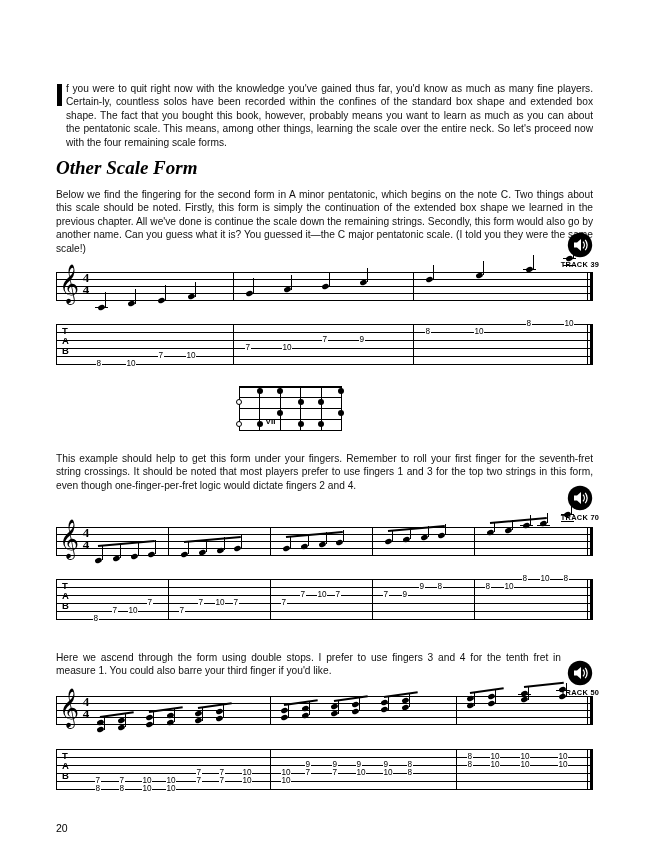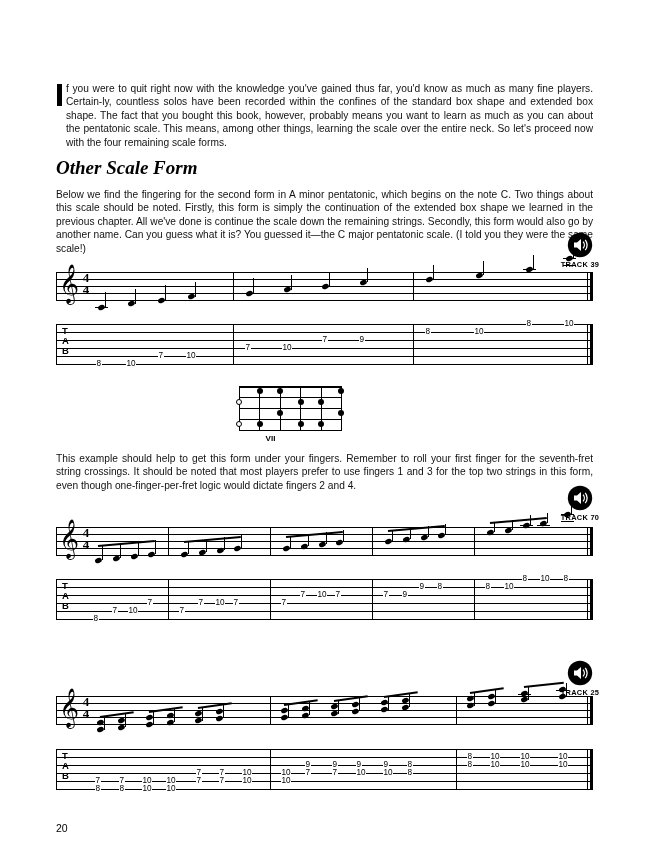--- a/index.html
+++ b/index.html
@@ -302,21 +302,21 @@
     <div class="cd-dot" style="left:18px; top:35px;"></div>
     <div class="cd-dot" style="left:38px; top:2px;"></div>
     <div class="cd-dot" style="left:38px; top:24px;"></div>
     <div class="cd-dot" style="left:59px; top:13px;"></div>
     <div class="cd-dot" style="left:59px; top:35px;"></div>
     <div class="cd-dot" style="left:79px; top:13px;"></div>
     <div class="cd-dot" style="left:79px; top:35px;"></div>
     <div class="cd-dot" style="left:99px; top:2px;"></div>
     <div class="cd-dot" style="left:99px; top:24px;"></div>
 
-    <div class="cd-label" style="left:-20px; top:48px; width:103px;">VII</div>
+    <div class="cd-label" style="left:-20px; top:31px; width:103px;">VII</div>
   </div>
 
   <div class="para" style="left:56px; top:452px; width:537px;">This example should help to get this form under your fingers. Remember to roll your first finger for the seventh-fret string crossings. It should be noted that most players prefer to use fingers 1 and 3 for the top two strings in this form, even though one-finger-per-fret logic would dictate fingers 2 and 4.</div>
 
   <div class="track-group" style="left:548px; top:485px;">
     <div class="speaker">
       <svg width="26" height="26" viewBox="0 0 26 26">
         <circle cx="13" cy="13" r="12.2" fill="#000"></circle>
         <path d="M7 10.5 h3 l4 -3.4 v11.8 l-4 -3.4 h-3 z" fill="#fff"></path>
         <path d="M16 9.6 a5 5 0 0 1 0 6.8" stroke="#fff" stroke-width="1.3" fill="none"></path>
@@ -440,31 +440,32 @@
     <div class="tabnum" style="left:363px; top:56px;">9</div>
     <div class="tabnum" style="left:381px; top:56px;">8</div>
 
     <div class="tabnum" style="left:429px; top:56px;">8</div>
     <div class="tabnum" style="left:448px; top:56px;">10</div>
     <div class="tabnum" style="left:466px; top:48px;">8</div>
     <div class="tabnum" style="left:484px; top:48px;">10</div>
     <div class="tabnum" style="left:507px; top:48px;">8</div>
   </div>
 
+  <div class="para" style="left:56px; top:651px; width:505px;">Here we ascend through the form using double stops. I prefer to use fingers 3 and 4 for the tenth fret in measure 1. You could also barre your third finger if you'd like.</div>
 
   <div class="track-group" style="left:548px; top:660px;">
     <div class="speaker">
       <svg width="26" height="26" viewBox="0 0 26 26">
         <circle cx="13" cy="13" r="12.2" fill="#000"></circle>
         <path d="M7 10.5 h3 l4 -3.4 v11.8 l-4 -3.4 h-3 z" fill="#fff"></path>
         <path d="M16 9.6 a5 5 0 0 1 0 6.8" stroke="#fff" stroke-width="1.3" fill="none"></path>
         <path d="M18.2 7.8 a8 8 0 0 1 0 10.4" stroke="#fff" stroke-width="1.3" fill="none"></path>
       </svg>
     </div>
-    <div class="track-label">TRACK 25</div>
+    <div class="track-label">TRACK 50</div>
   </div>
 
   <div class="system" style="left:56px; top:696px; width:537px; height:105px;">
     <div class="sline" style="top:0px;  width:537px;"></div>
     <div class="sline" style="top:7px;  width:537px;"></div>
     <div class="sline" style="top:14px; width:537px;"></div>
     <div class="sline" style="top:21px; width:537px;"></div>
     <div class="sline" style="top:28px; width:537px;"></div>
     <div class="barline" style="left:0px;   top:0px; height:28px;"></div>
     <div class="barline" style="left:214px; top:0px; height:28px;"></div>

